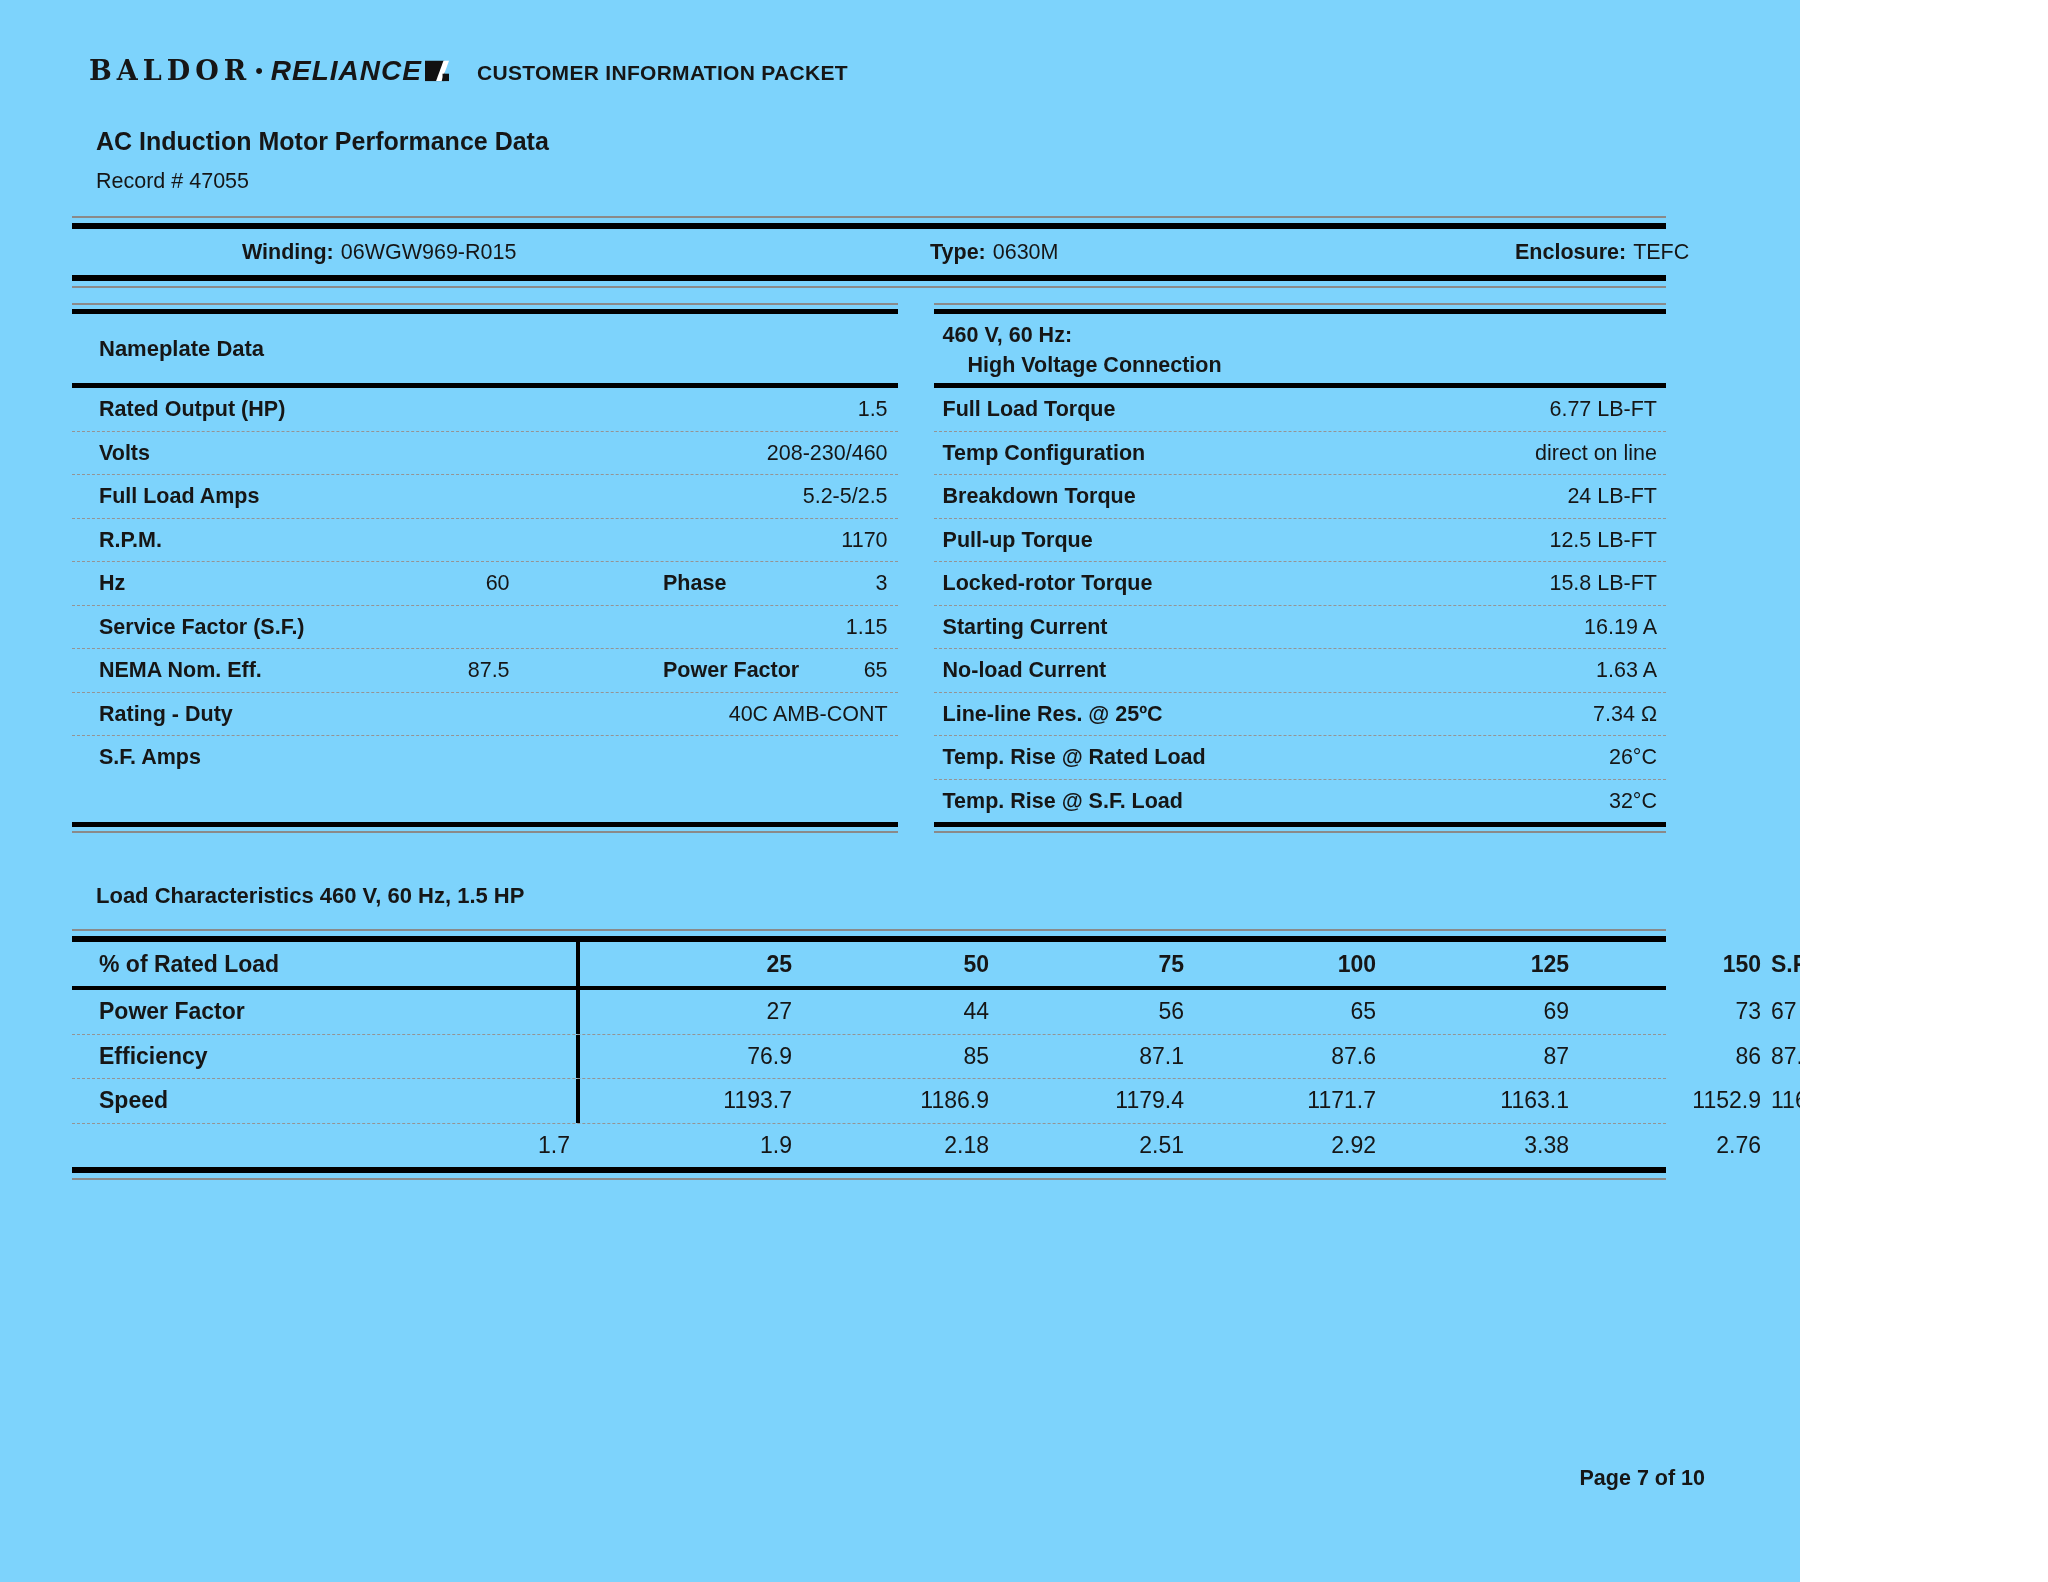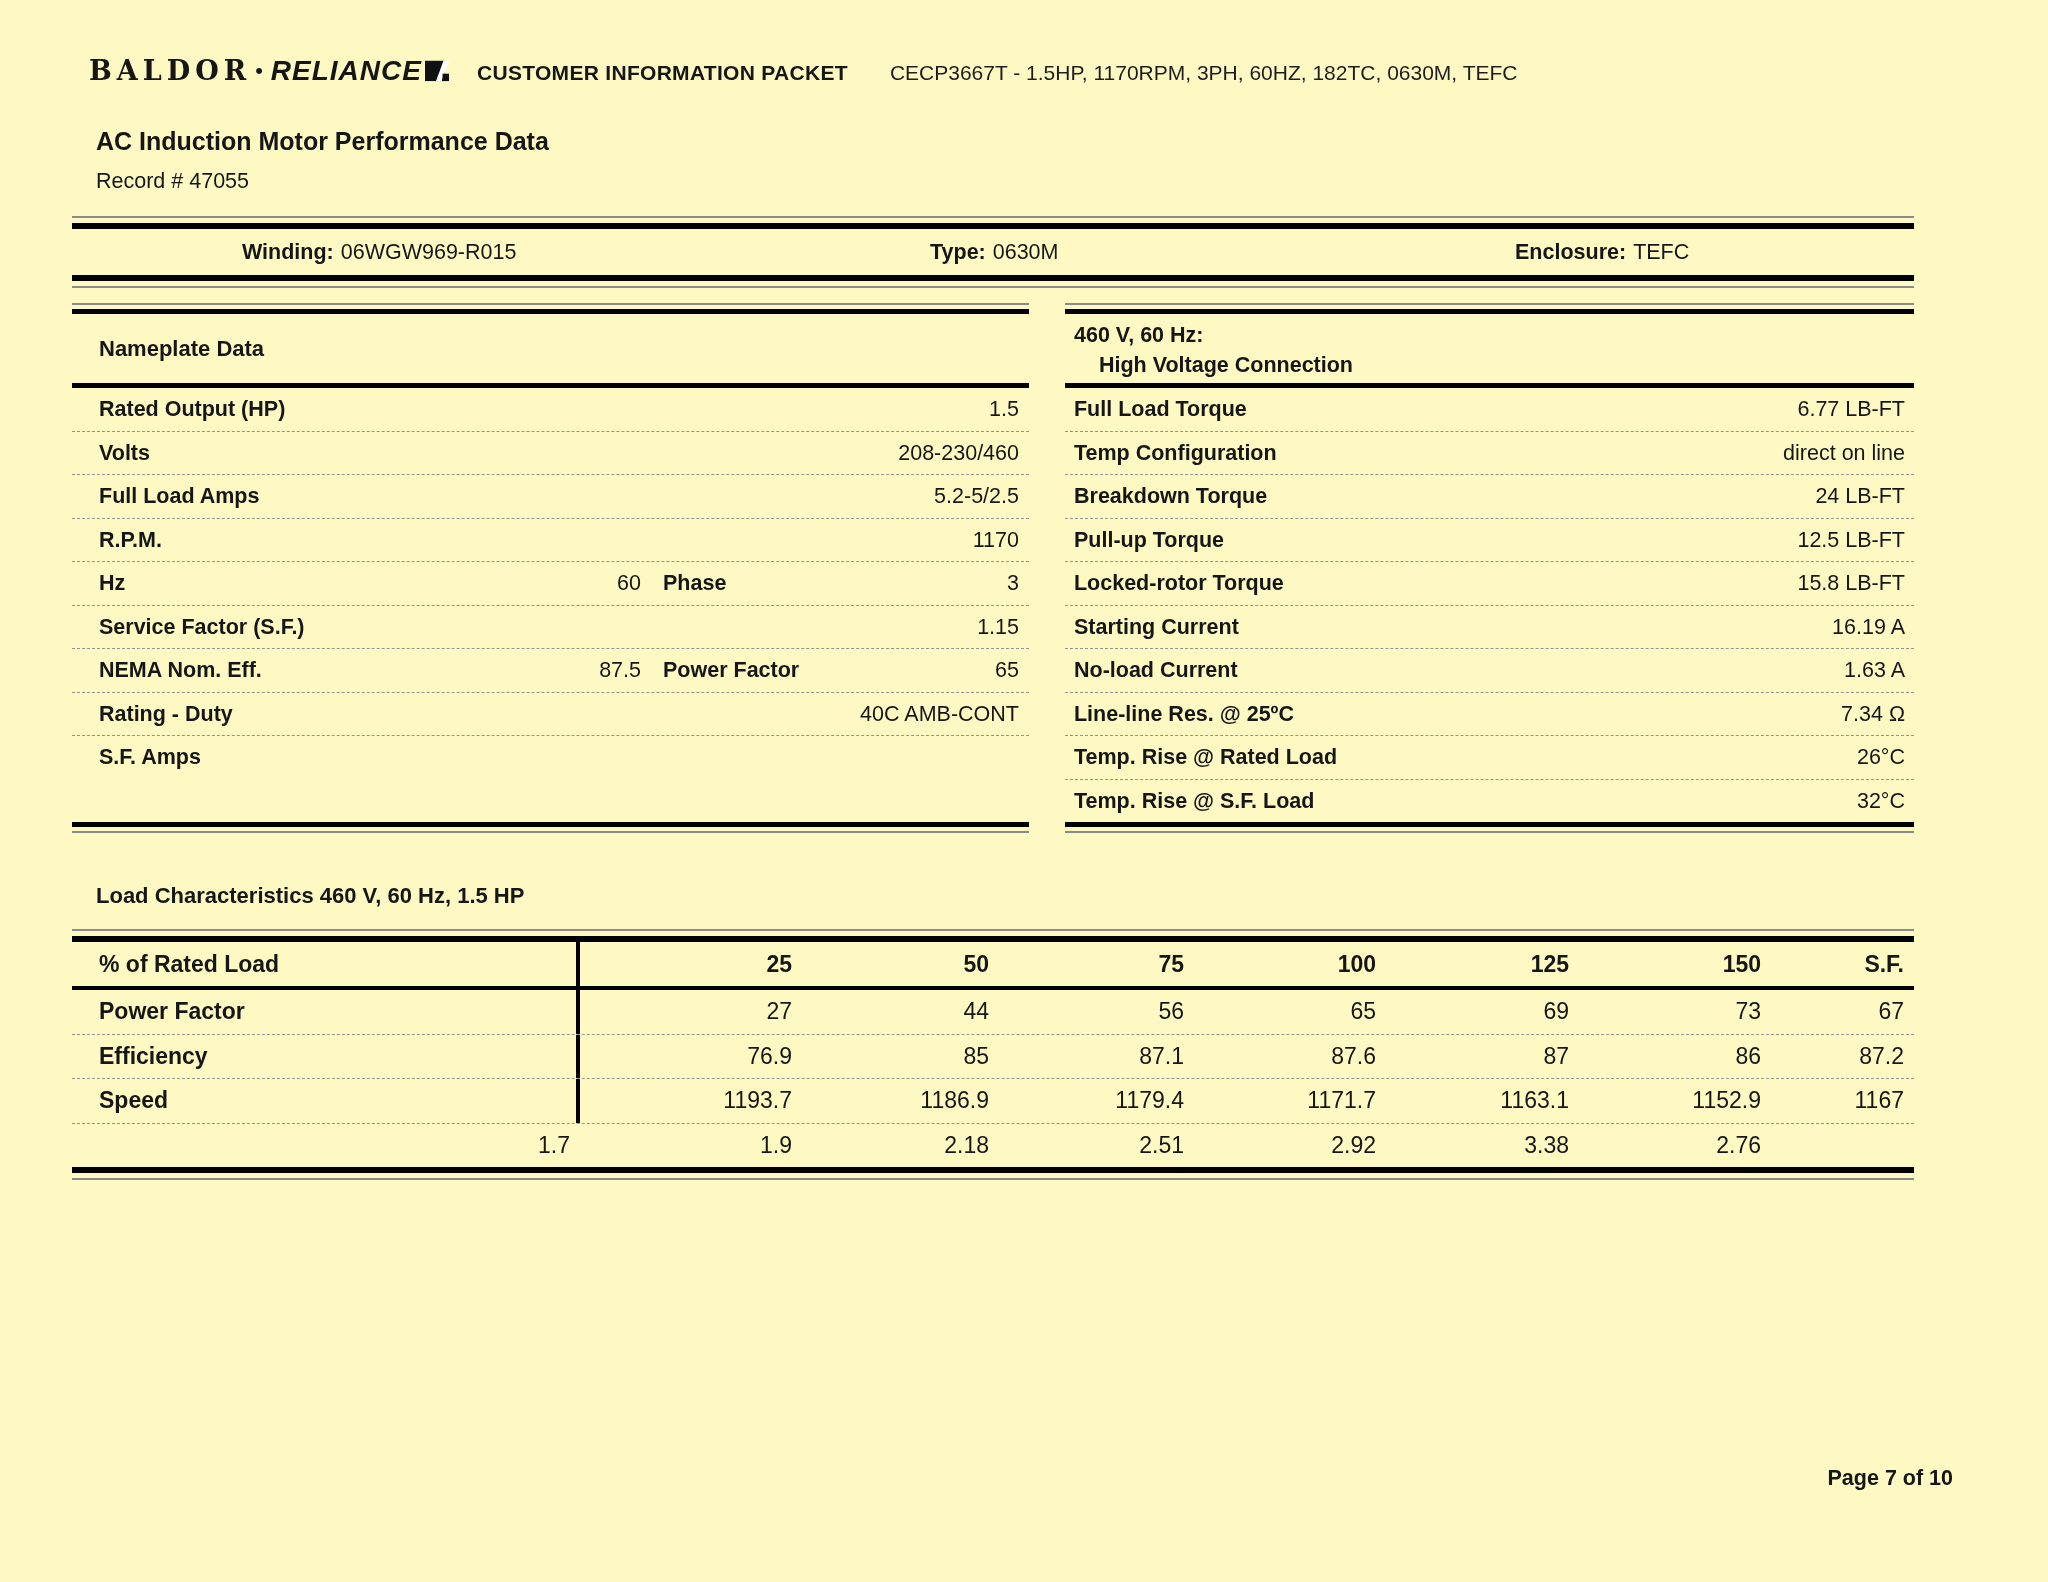--- a/index.html
+++ b/index.html
@@ -1,17 +1,17 @@
 <!DOCTYPE html>
 <html><head>
 <meta charset="utf-8">
 <style>
   html,body { margin:0; padding:0; background:#fff; }
   .page {
-    position:relative; width:2048px; height:1582px; background:#fef9c3;
+    position:relative; width:1800px; height:1582px; background:#7dd3fc;
     color:#161616; font-family:"Liberation Sans", sans-serif; overflow:hidden;
   }
 
   
   .hdr { display:flex; align-items:baseline; margin:55px 134px 0 89px; }
   .logo { display:flex; align-items:baseline; white-space:nowrap; }
   .logo-baldor { font-family:"DejaVu Serif", serif; font-weight:bold; font-size:27px; letter-spacing:5px; }
   .logo-dot { font-size:22px; margin:0 8px 0 4px; position:relative; top:-2px; }
   .logo-reliance { font-style:italic; font-weight:bold; font-size:28px; letter-spacing:1px; }
   .logo-mark { margin-left:3px; position:relative; top:2px; }
@@ -97,21 +97,20 @@
       <span class="logo-reliance">RELIANCE</span>
       <span class="logo-mark">
         <svg width="24" height="24" viewBox="0 0 26 26">
           <rect x="0" y="3" width="21" height="22" fill="#111"></rect>
           <polygon points="12,25 20,3 26,3 18,25" fill="#fff"></polygon>
           <rect x="19" y="17" width="7" height="8" fill="#111"></rect>
         </svg>
       </span>
     </div>
     <div class="doc-type">CUSTOMER INFORMATION PACKET</div>
-    <div class="spec">CECP3667T - 1.5HP, 1170RPM, 3PH, 60HZ, 182TC, 0630M, TEFC</div>
   </div>
 
   <div class="title-block">
     <h1>AC Induction Motor Performance Data</h1>
     <div class="tb-line">Record # 47055</div>
   </div>
 
   <div class="winding-bar">
     <span class="wb-item wb-winding">
       <span class="wb-lbl">Winding:</span><span class="wb-val">06WGW969-R015</span>

